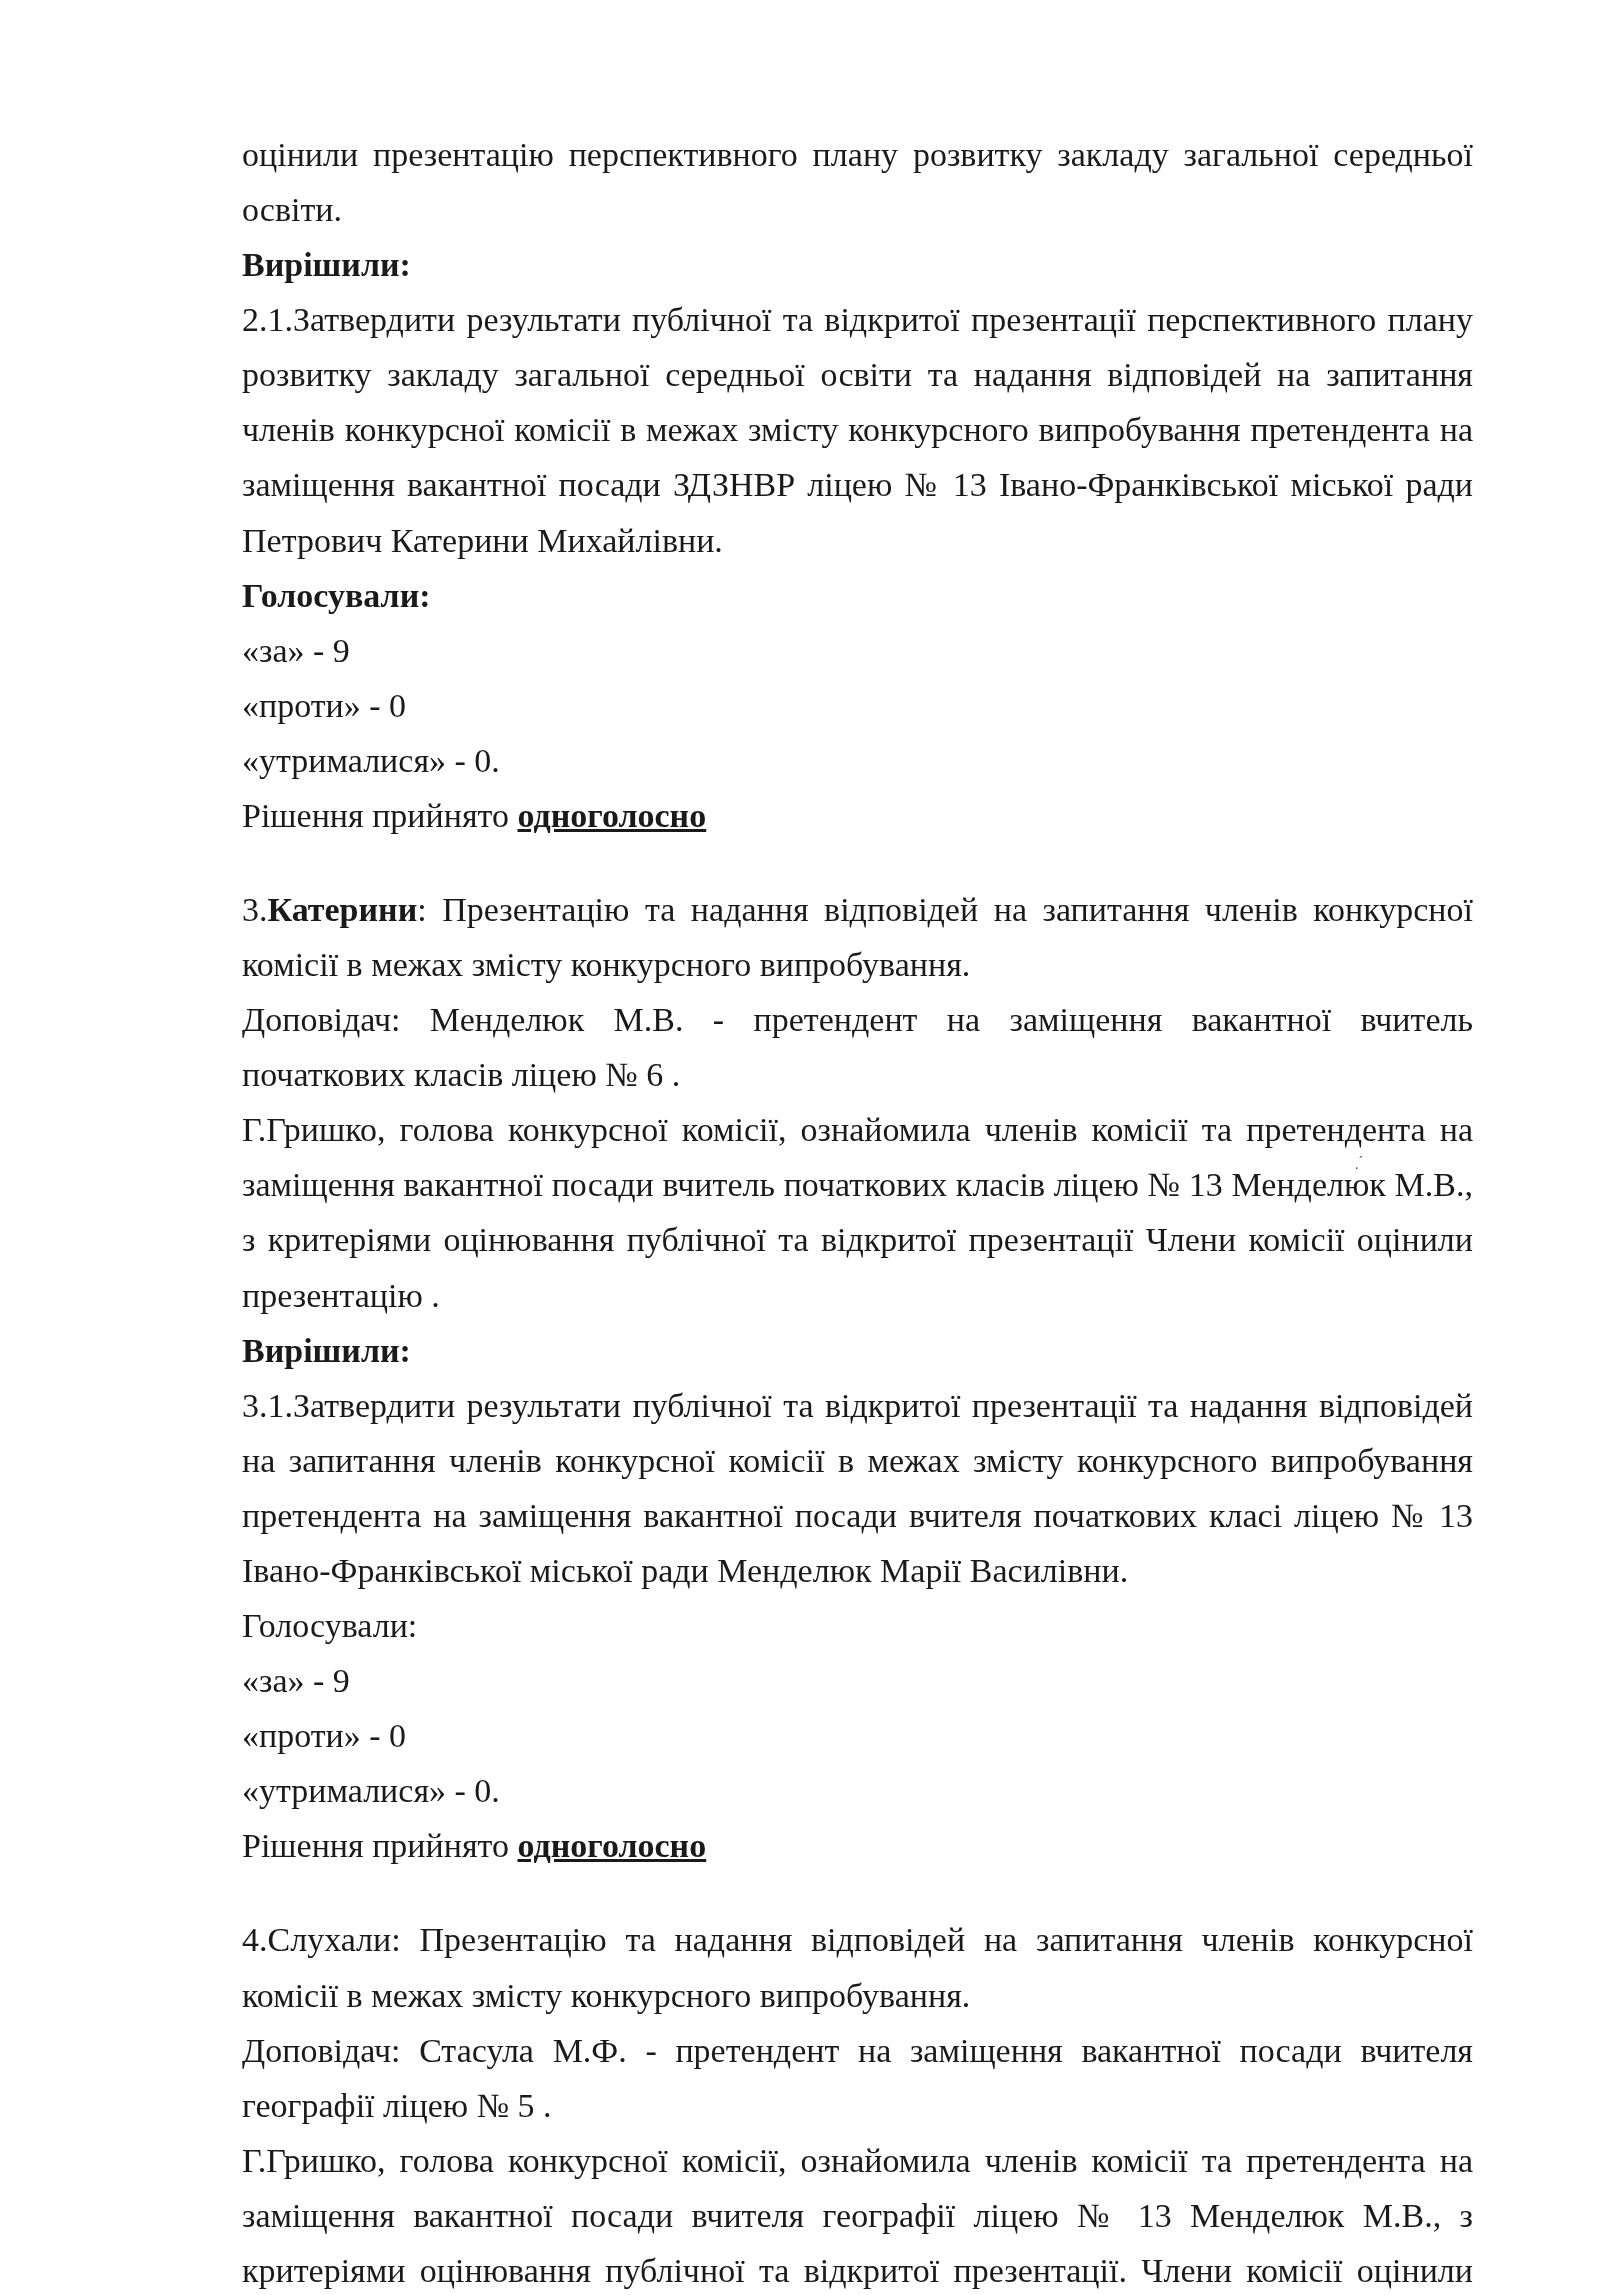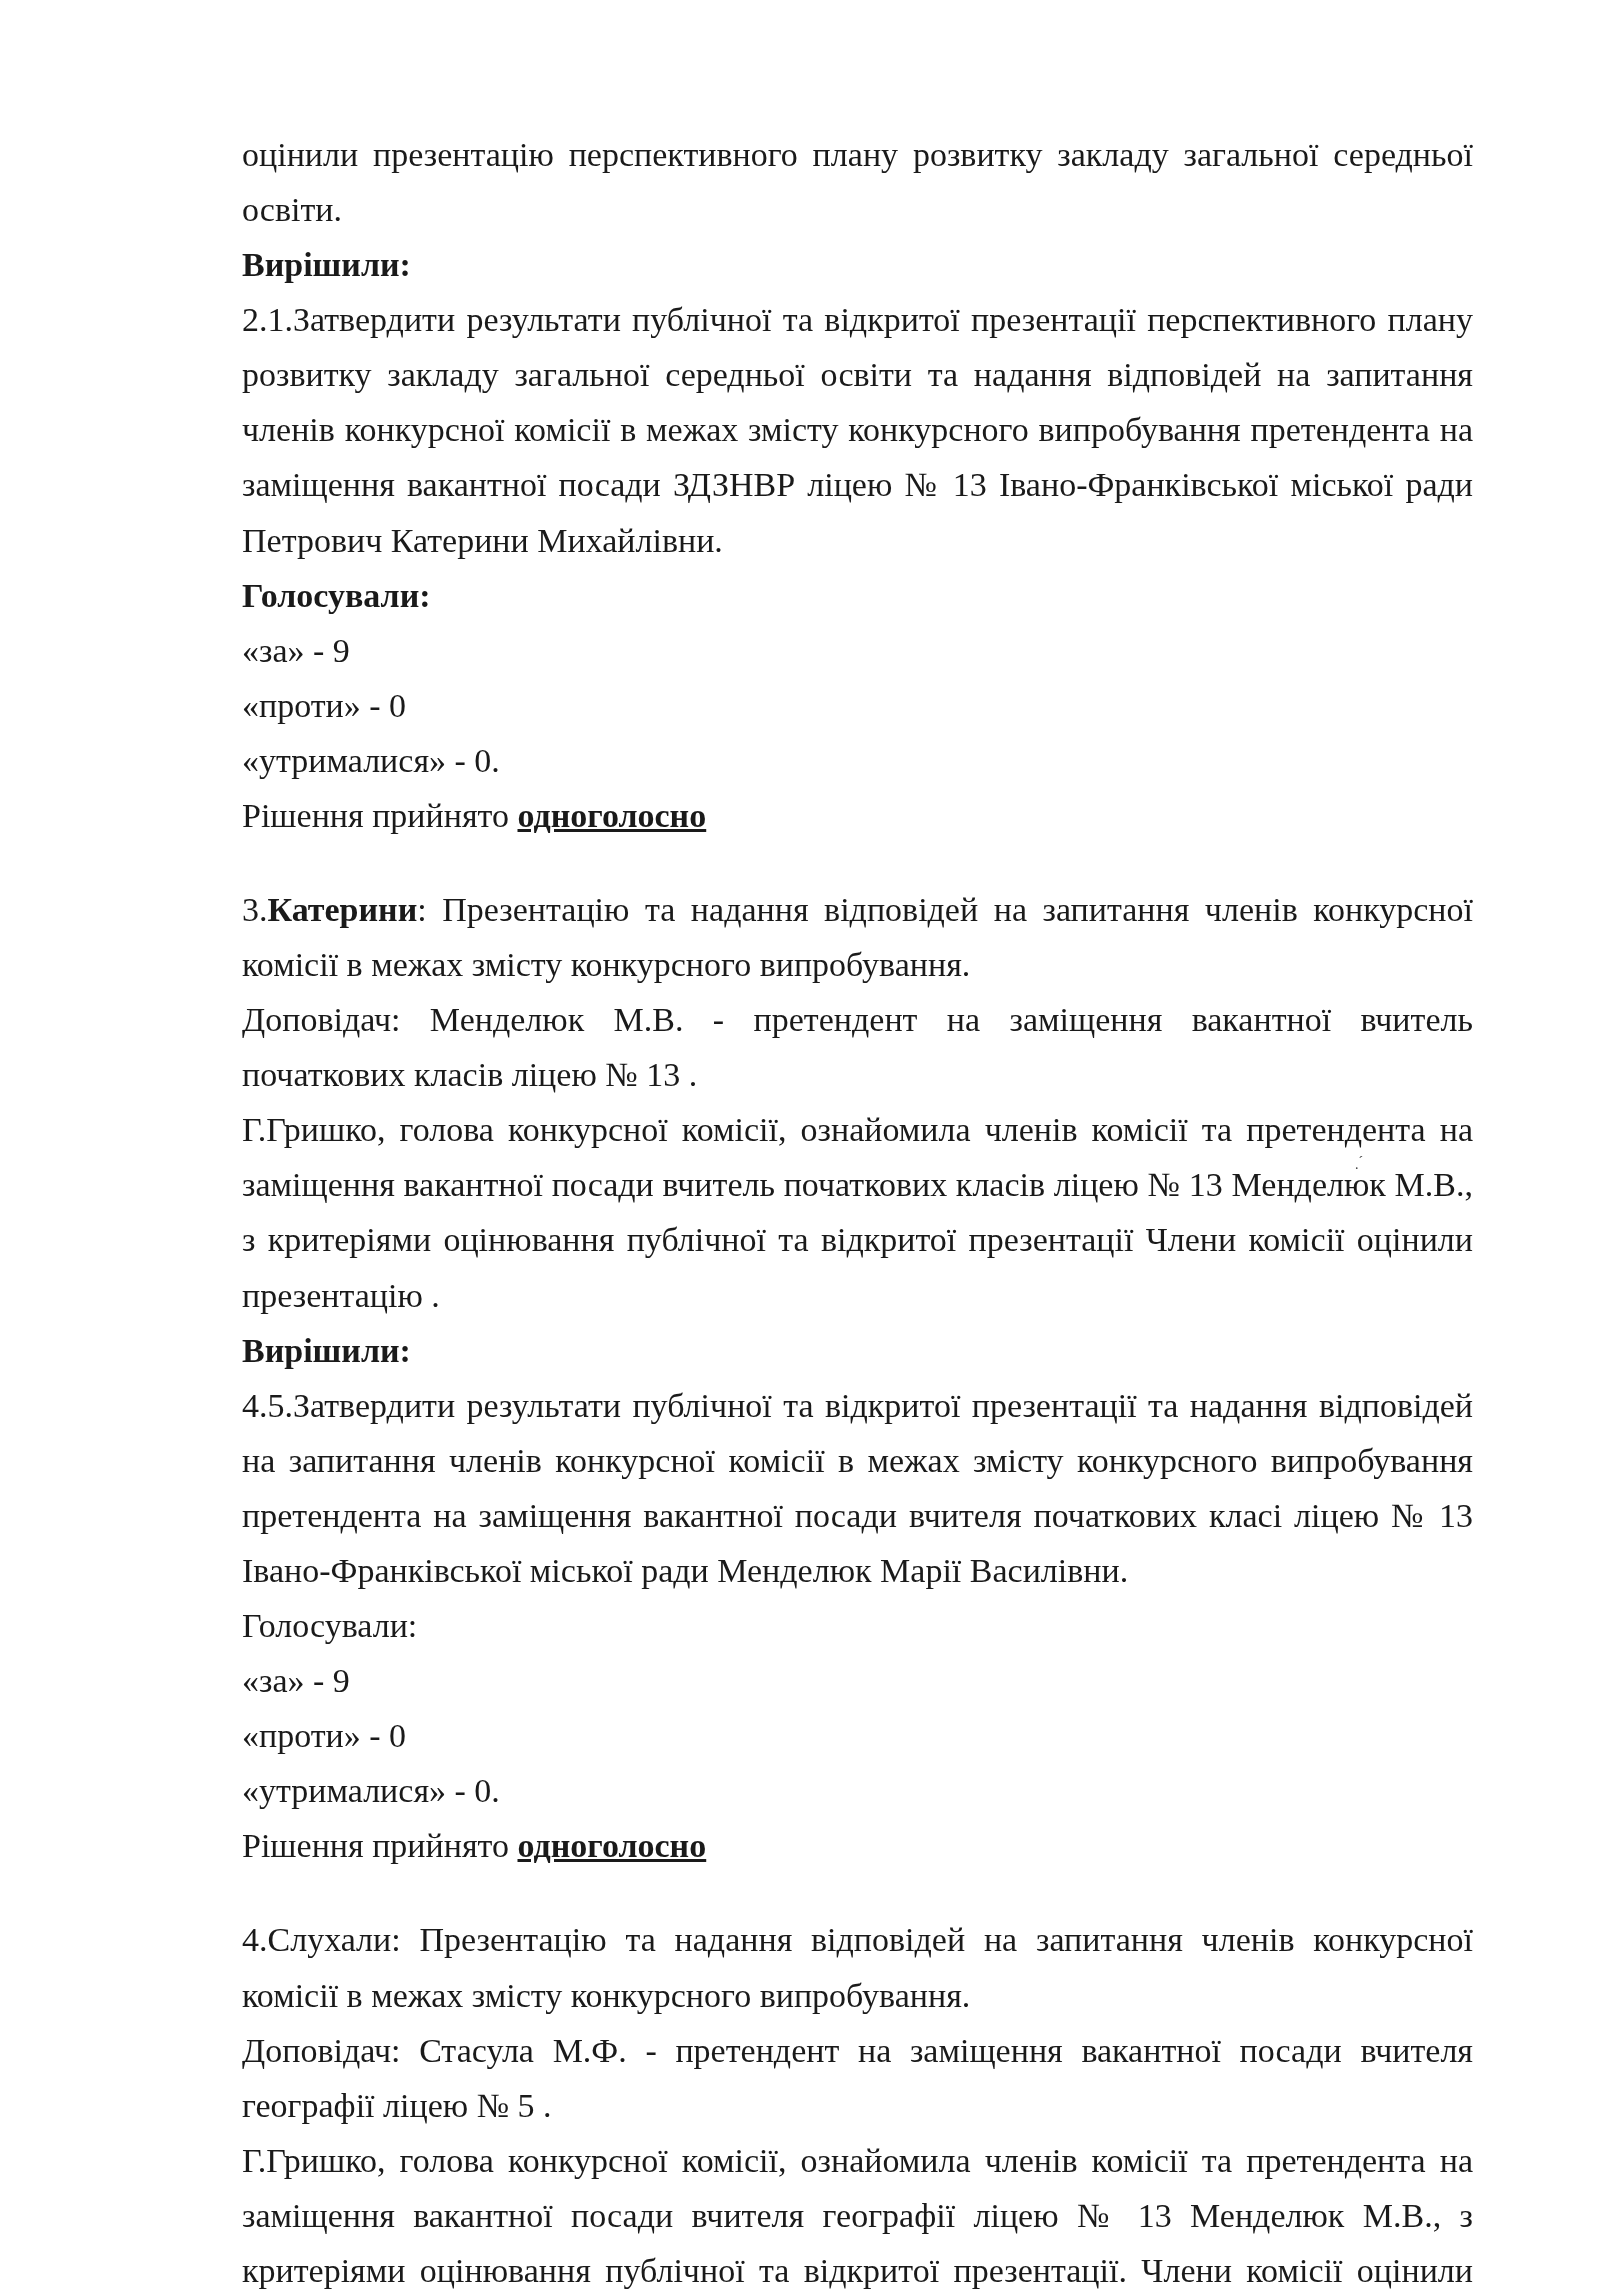--- a/index.html
+++ b/index.html
@@ -72,27 +72,27 @@
     <p class="line-plain">«проти» - 0</p>
 
     <p class="line-plain">«утрималися» - 0.</p>
 
     <p class="line-plain"><span>Рішення прийнято </span><span class="underline-bold">одноголосно</span></p>
 
     <div class="gap-block"></div>
 
     <p><span>3.</span><span class="bold">Катерини</span><span>: Презентацію та надання відповідей на запитання членів конкурсної комісії в межах змісту конкурсного випробування.</span></p>
 
-    <p>Доповідач: Менделюк М.В. - претендент на заміщення вакантної вчитель початкових класів ліцею № 13 .</p>
+    <p>Доповідач: Менделюк М.В. - претендент на заміщення вакантної вчитель початкових класів ліцею № 6 .</p>
 
     <p>Г.Гришко, голова конкурсної комісії, ознайомила членів комісії та претендента на  заміщення вакантної посади вчитель початкових класів ліцею № 13 Менделюк М.В., з критеріями оцінювання публічної та відкритої презентації Члени комісії оцінили презентацію .</p>
 
     <p class="bold">Вирішили:</p>
 
-    <p>4.5.Затвердити результати  публічної та відкритої презентації та надання відповідей на запитання членів конкурсної комісії в межах змісту конкурсного випробування претендента на заміщення вакантної посади вчителя початкових класі ліцею № 13 Івано-Франківської міської ради Менделюк Марії Василівни.</p>
+    <p>3.1.Затвердити результати  публічної та відкритої презентації та надання відповідей на запитання членів конкурсної комісії в межах змісту конкурсного випробування претендента на заміщення вакантної посади вчителя початкових класі ліцею № 13 Івано-Франківської міської ради Менделюк Марії Василівни.</p>
 
     <p class="line-plain">Голосували:</p>
 
     <p class="line-plain">«за» - 9</p>
 
     <p class="line-plain">«проти» - 0</p>
 
     <p class="line-plain">«утрималися» - 0.</p>
 
     <p class="line-plain"><span>Рішення прийнято </span><span class="underline-bold">одноголосно</span></p>

